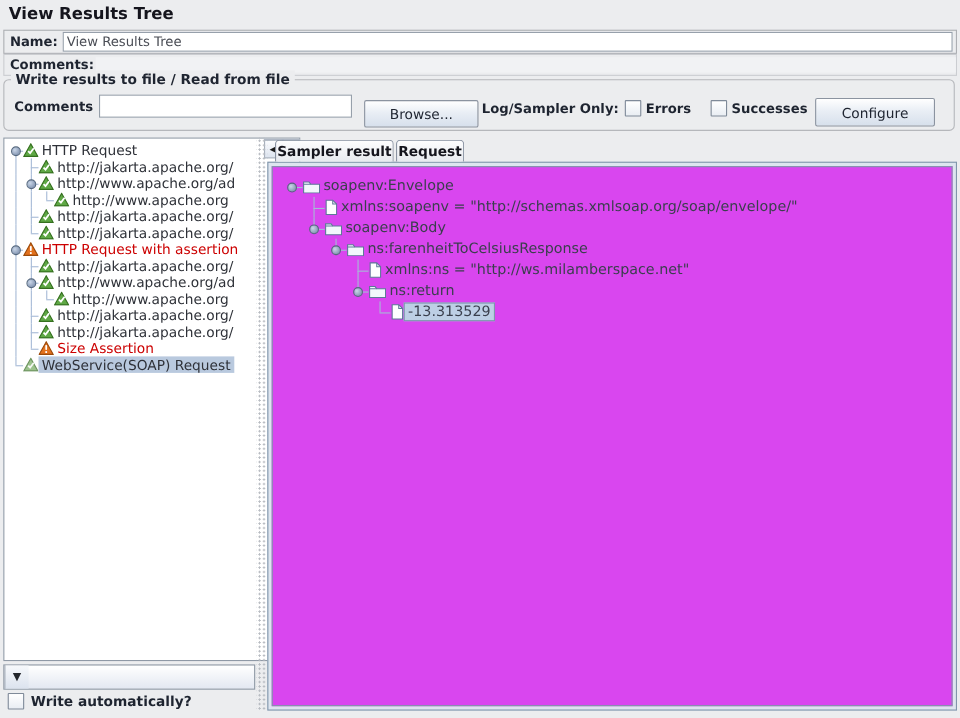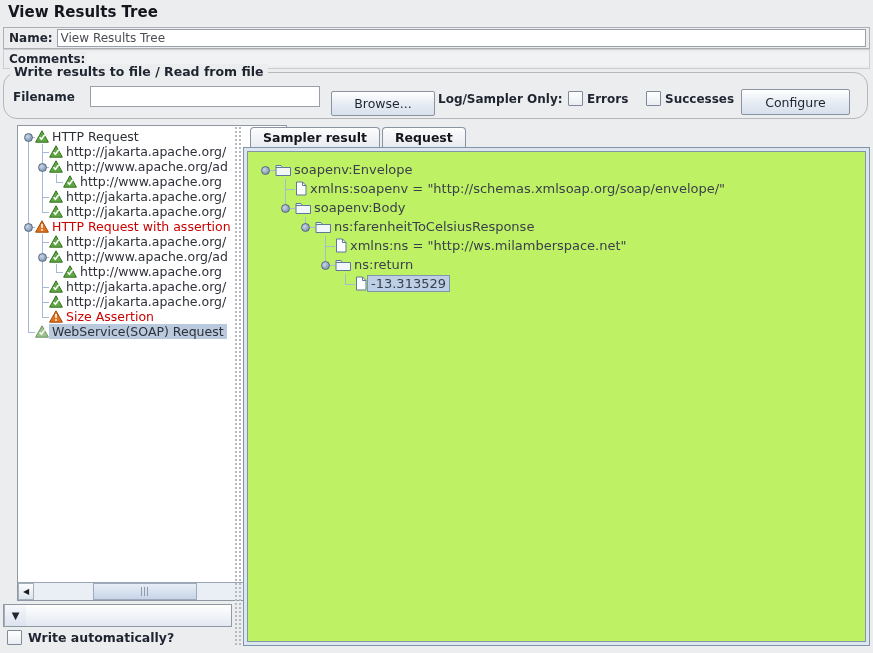--- a/index.html
+++ b/index.html
@@ -13,31 +13,31 @@
   .page-title{position:absolute;left:8px;top:3px;font-size:15px;font-weight:bold;color:#15151D}
   .row-name{position:absolute;left:3px;top:27px;width:865px;height:20px;border:1px solid #ADAFB3;display:flex;align-items:center;background:#ECEDEF}
   .row-name .lbl{font-weight:bold;margin:0 4px 0 5px;white-space:nowrap}
   .name-input{flex:1;height:16px;margin-right:3px;border:1px solid #97A0AB;background:#fff;
     font-family:"DejaVu Sans",sans-serif;font-size:12px;color:#4A4D55;padding:0 3px}
   .row-comments{position:absolute;left:3px;top:49px;width:865px;height:18px;border:1px solid #CBCDD1;display:flex;align-items:center}
   .row-comments .lbl{font-weight:bold;margin:0 2px 0 5px;white-space:nowrap}
   .comments-input{flex:1;height:14px;border:none;background:#F1F2F4;font-family:"DejaVu Sans",sans-serif;font-size:12px;color:#333;padding:0 2px;outline:none}
 
   
-  .group{position:absolute;left:3px;top:72px;width:863px;height:45px;border:1px solid #B5B7BB;border-radius:14px}
+  .group{position:absolute;left:3px;top:72px;width:863px;height:45px;border:1px solid #B5B7BB;border-radius:5px}
   .group-title{position:absolute;top:-9px;left:6px;background:#ECEDEF;padding:0 4px;font-weight:bold;font-size:12.5px;white-space:nowrap}
   .g-lbl{position:absolute;font-weight:bold;white-space:nowrap}
   .filename-input{position:absolute;left:86px;top:13px;width:222px;height:19px;border:1px solid #97A0AB;background:#fff;font-family:"DejaVu Sans",sans-serif;font-size:12px;padding:0 3px}
   .jbtn{position:absolute;background:linear-gradient(#FFFFFF,#E9EEF5 45%,#D7E0EC);border:1px solid #8B93A0;border-radius:2px;
     display:flex;align-items:center;justify-content:center;font-weight:normal;font-size:12.5px;color:#1E2430;cursor:default}
   .cb{position:absolute;width:13px;height:13px;background:linear-gradient(#FFFFFF,#E9EDF3);border:1px solid #7F8A99;border-radius:1px}
 
   
-  .left-panel{position:absolute;left:17px;top:125px;width:270px;height:476px;border:1px solid #8F99A6;background:#fff;
-    display:flex;flex-direction:column;box-sizing:border-box}
+  .left-panel{position:absolute;left:3px;top:125px;width:270px;height:476px;border:1px solid #8F99A6;background:#fff;
+    display:flex;box-sizing:border-box}
   .tree-viewport{flex:1;overflow:hidden;padding:3px 0 0 3px}
   .hscroll{height:17px;border-top:1px solid #9AA4B2;background:#EFF2F7;display:flex;align-items:stretch;flex:0 0 17px}
   .sb-btn{width:16px;border:1px solid #A6AFBC;background:linear-gradient(#FBFCFE,#DDE4EF);display:flex;align-items:center;justify-content:center;
     font-size:8px;color:#1A1A1A;box-sizing:border-box}
   .sb-track{flex:1;position:relative;background:#EAEEF5}
   .sb-thumb{position:absolute;left:25%;width:44%;top:0;bottom:0;background:linear-gradient(#E8EEF7,#C7D5E8);border:1px solid #9FABBD;box-sizing:border-box}
   .sb-thumb::after{content:'';position:absolute;left:50%;top:3px;bottom:3px;width:8px;margin-left:-4px;
     background:repeating-linear-gradient(90deg,#8E9AAD 0 1px,transparent 1px 3px)}
 
   .combo{position:absolute;left:3px;top:604px;width:229px;height:23px;border:1px solid #8F99A6;background:linear-gradient(#FFFFFF,#E3E8F1);
@@ -49,26 +49,26 @@
   .scroll-row .cb{position:static}
   .scroll-row .lbl{font-weight:bold;font-size:12.5px}
 
   
   .divider{position:absolute;left:233px;top:125px;width:10px;height:521px;
     background-image:radial-gradient(#B6BAC0 0.9px,transparent 1px);background-size:4px 4px;background-position:1px 1px}
 
   
   .tabpane{position:absolute;left:243px;top:125px;width:627px;height:521px}
   .tabs{height:22px;display:flex;align-items:flex-end;padding-left:7px;position:relative;z-index:2}
-  .tab{border:1px solid #8A93A2;border-bottom:none;border-radius:4px 4px 0 0;padding:0 12px;height:19px;margin-right:2px;
+  .tab{border:1px solid #8A93A2;border-bottom:none;border-radius:4px 4px 0 0;padding:0 1px;height:19px;margin-right:2px;
     display:flex;align-items:center;font-weight:bold;font-size:12.5px;color:#15151D;
     background:linear-gradient(#FDFDFE,#E7EAEF)}
   .tab.active{height:22px;background:linear-gradient(#E4EEFA,#C5D9EF);box-shadow:0 2px 0 -1px #C9DCF0}
   .tab-content{position:absolute;top:22px;left:0;right:0;bottom:0;border:1px solid #8095AA;background:#DDE5EF;padding:3px;box-sizing:border-box;z-index:1}
-  .xml-area{width:100%;height:100%;background:#bef264;border:1px solid #8095AA;box-sizing:border-box;overflow:hidden;padding:8px 0 0 7px}
+  .xml-area{width:100%;height:100%;background:#d946ef;border:1px solid #8095AA;box-sizing:border-box;overflow:hidden;padding:8px 0 0 7px}
 
   
   .trow{display:flex;align-items:center;white-space:nowrap;position:relative}
   .guide,.conn{position:relative;height:100%;flex:0 0 auto}
   .guide.line::before{content:'';position:absolute;top:0;bottom:0;border-left:1px solid var(--c-tree_line)}
   .conn .vt,.conn .vb,.conn .hl{position:absolute}
   .conn .vt{top:0;height:50%;border-left:1px solid var(--c-tree_line)}
   .conn .vb{top:50%;height:50%;border-left:1px solid var(--c-tree_line)}
   .conn .hl{top:50%;right:0;border-top:1px solid var(--c-tree_line)}
   .knob{position:absolute;top:50%;width:7px;height:7px;margin-top:-4px;border-radius:50%;
@@ -102,21 +102,21 @@
   <input class="name-input" type="text" value="View Results Tree" style="">
 </div>
 
 <div class="row-comments">
   <span class="lbl">Comments:</span>
   <input class="comments-input" type="text" value="" style="">
 </div>
 
 <div class="group">
   <span class="group-title">Write results to file / Read from file</span>
-  <span class="g-lbl" style="left:9px;top:17px">Filename</span>
+  <span class="g-lbl" style="left:9px;top:17px">Comments</span>
   <input class="filename-input" type="text" value="" style="">
   <div class="jbtn" style="left:327px;top:18px;width:102px;height:23px">Browse...</div>
   <span class="g-lbl" style="left:434px;top:19px">Log/Sampler Only:</span>
   <span class="cb" style="left:564px;top:18px"></span>
   <span class="g-lbl" style="left:583px;top:19px">Errors</span>
   <span class="cb" style="left:642px;top:18px"></span>
   <span class="g-lbl" style="left:661px;top:19px">Successes</span>
   <div class="jbtn" style="left:737px;top:16px;width:107px;height:24px">Configure</div>
 </div>
 

